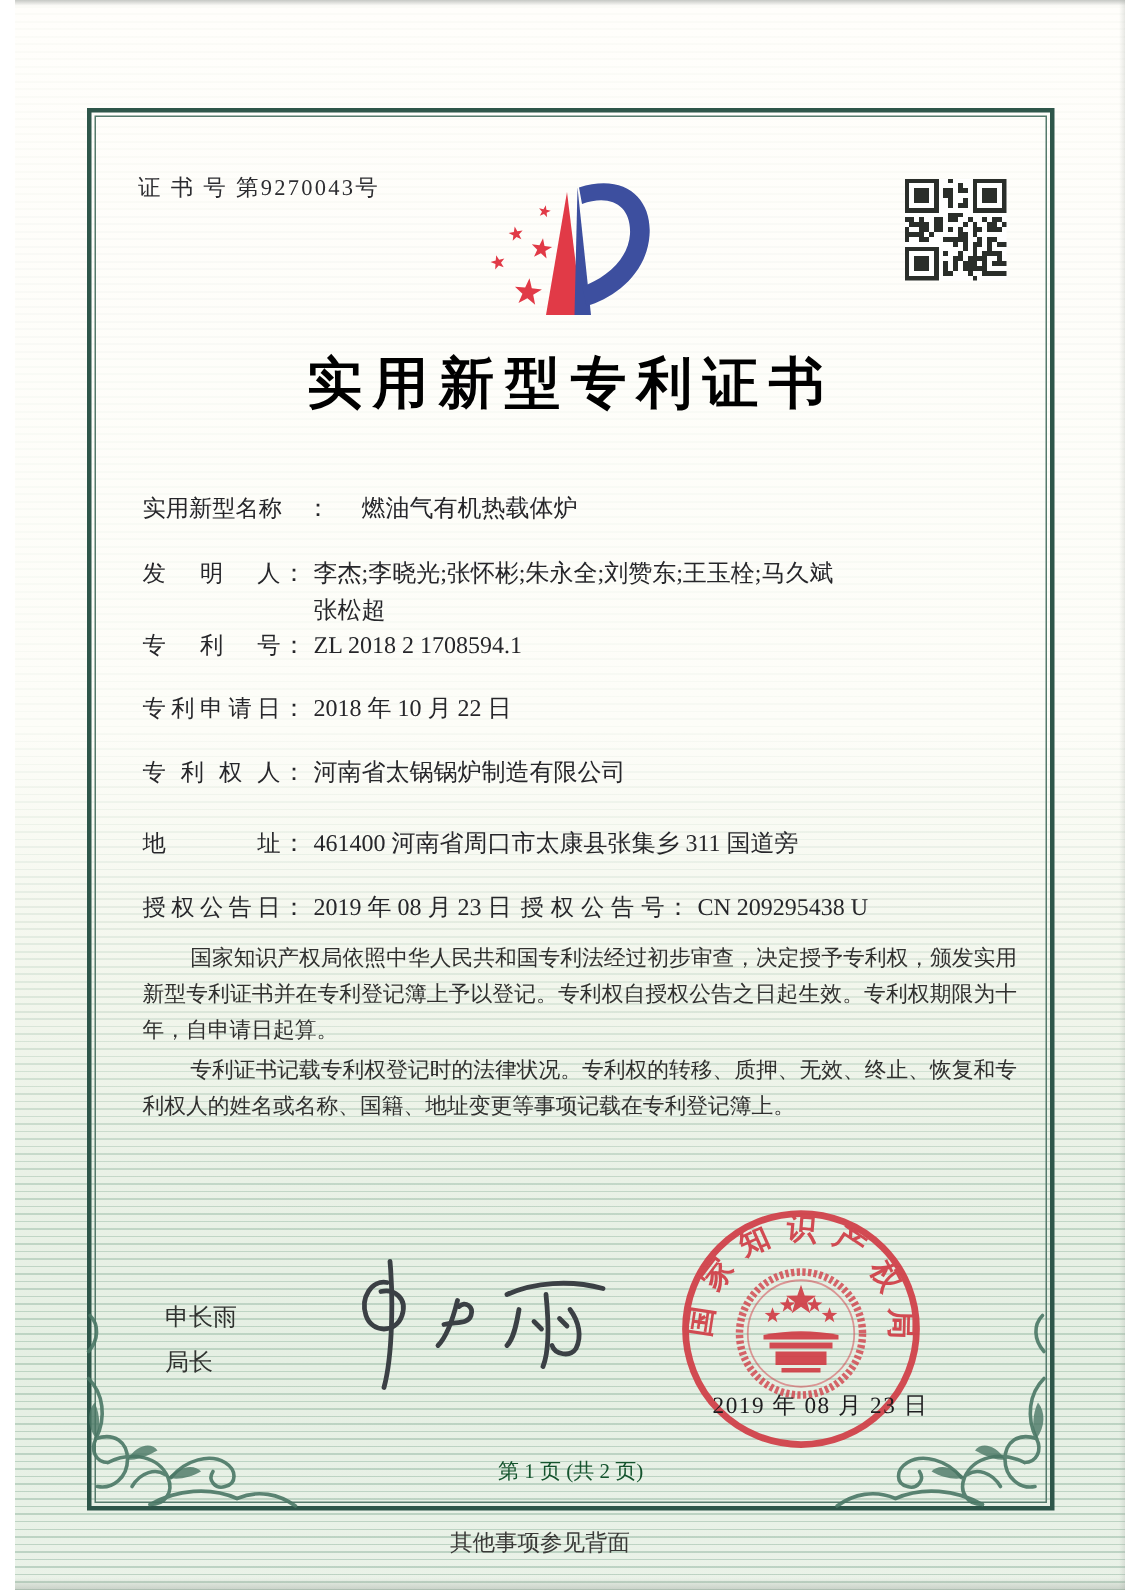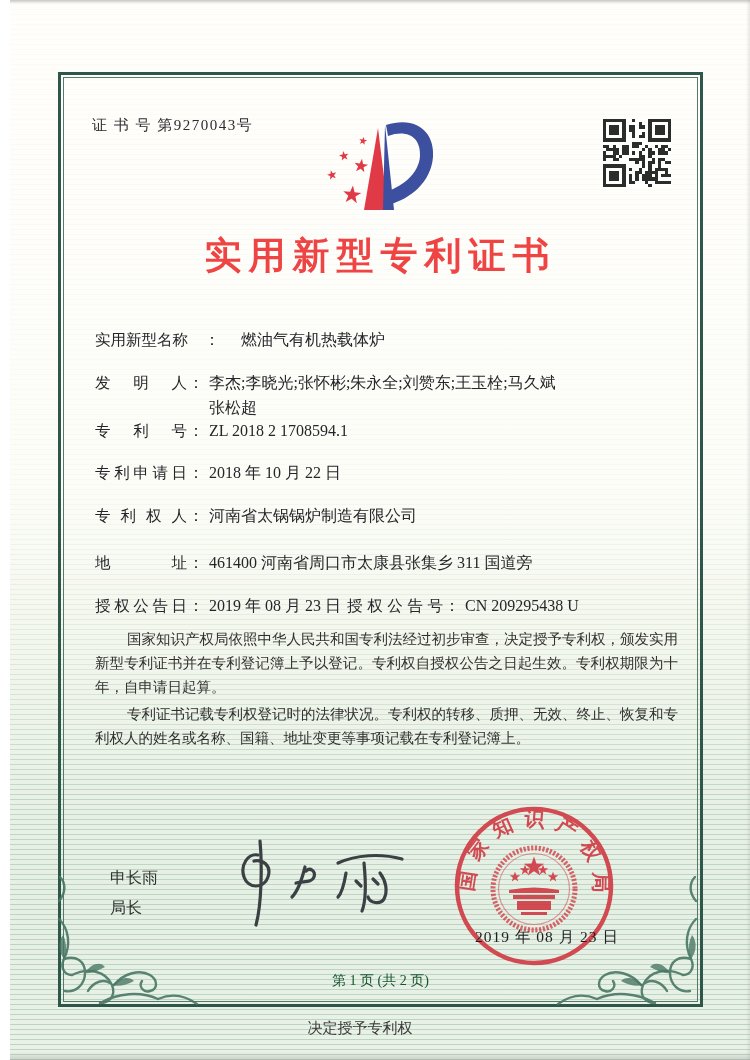--- a/index.html
+++ b/index.html
@@ -21,21 +21,21 @@
   .scan-bottom{position:absolute;left:0;top:1052px;width:750px;height:8px;z-index:6;
     background:linear-gradient(0deg,rgba(150,158,150,0.4),rgba(150,158,150,0));}
   
   .border-outer{position:absolute;left:48px;top:72px;width:639px;height:929px;
     border:3px solid #2e564a;z-index:2;}
   .border-inner{position:absolute;inset:2px;border:1px solid #557a6c;}
   .flourish{z-index:2;}
   
   .cert-no{left:82px;top:116px;font-size:15px;letter-spacing:1.5px;color:#2c2c30;z-index:3;}
   .title{left:0;top:231px;width:741px;text-align:center;font-size:37px;font-weight:700;
-         letter-spacing:7px;color:#ef4444;z-index:3;}
+         letter-spacing:7px;color:#000000;z-index:3;}
   
   .fields{left:85px;top:327px;width:590px;font-size:16px;z-index:3;}
   .row{position:absolute;left:0;display:flex;line-height:25px;white-space:nowrap;}
   .lab{display:block;width:92px;font-size:15.5px;text-align:justify;text-align-last:justify;}
   .colon{margin-left:1px;}
   .val{margin-left:5px;}
   .val2{line-height:25px;}
   .grant2{position:absolute;left:252px;top:0;display:flex;line-height:25px;white-space:nowrap;}
   
   .paras{left:85px;top:627px;width:583px;z-index:3;font-size:14.5px;line-height:24px;
@@ -345,18 +345,18 @@
         <path d="M-25,1 Q0,-4 25,1 L25,4 L-25,4 Z"></path>
         <path d="M-21,6 L21,6 L21,10 L-21,10 Z"></path>
         <path d="M-17,12 L17,12 L17,21 L-17,21 Z"></path>
         <path d="M-13,23 L13,23 L13,26 L-13,26 Z"></path>
       </g>
     </g>
   </svg>
   <div class="abs seal-date">2019 年 08 月 23 日</div>
 
   <div class="abs page-num">第 1 页 (共 2 页)</div>
-  <div class="abs back-note">决定授予专利权</div>
+  <div class="abs back-note">其他事项参见背面</div>
 
   <div class="scan-top"></div>
   <div class="scan-right"></div>
   <div class="scan-bottom"></div>
 </div>
 
 </body></html>

